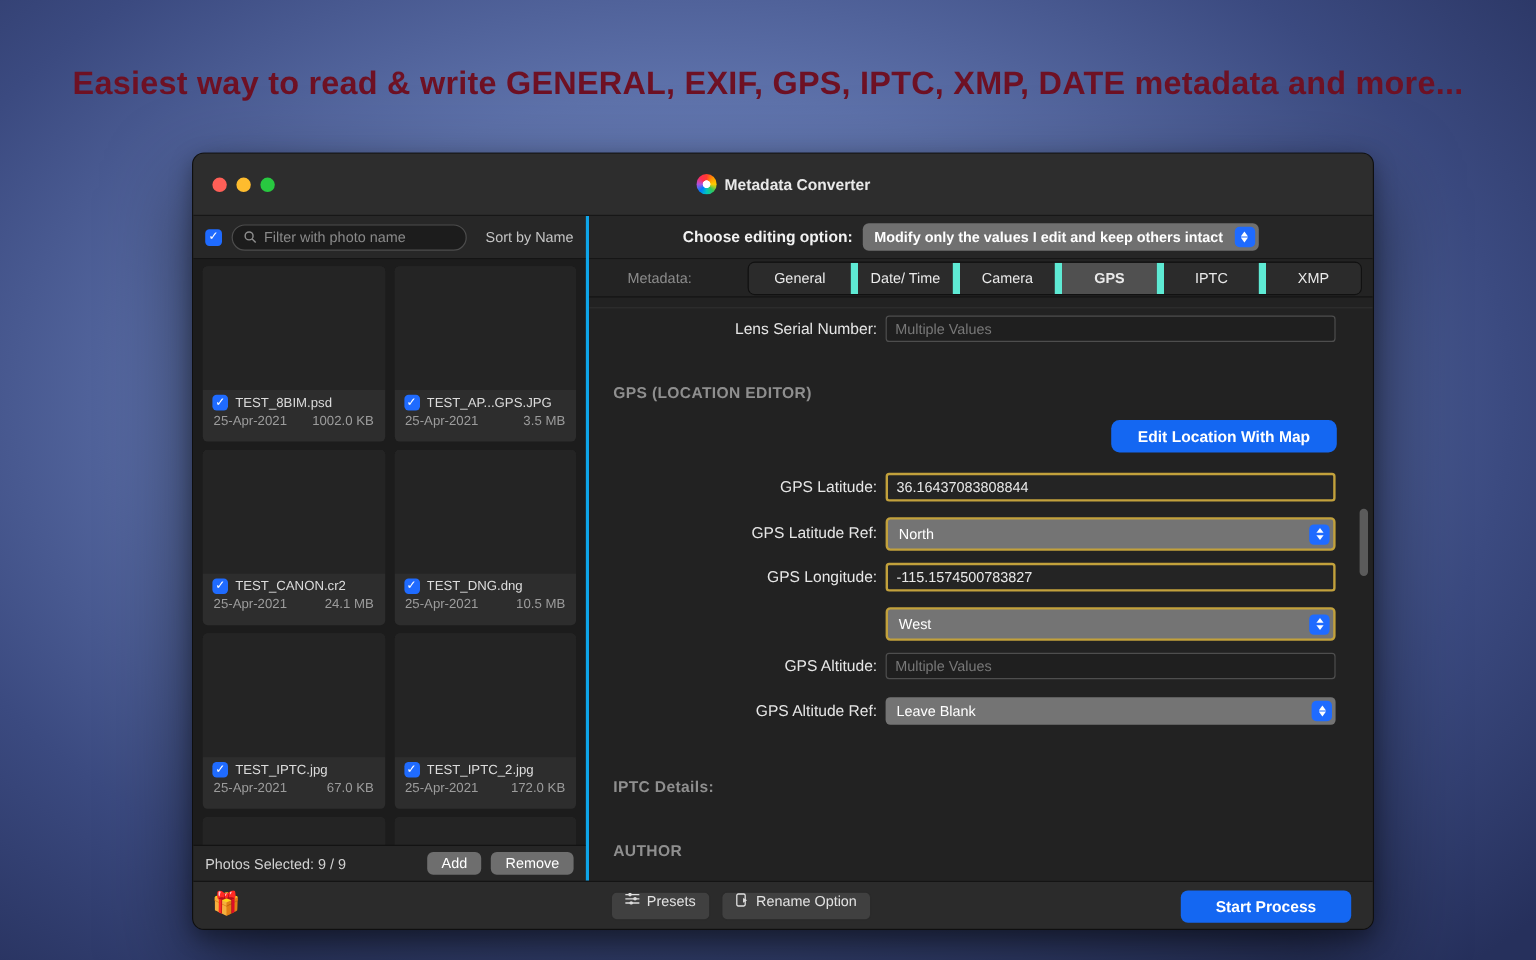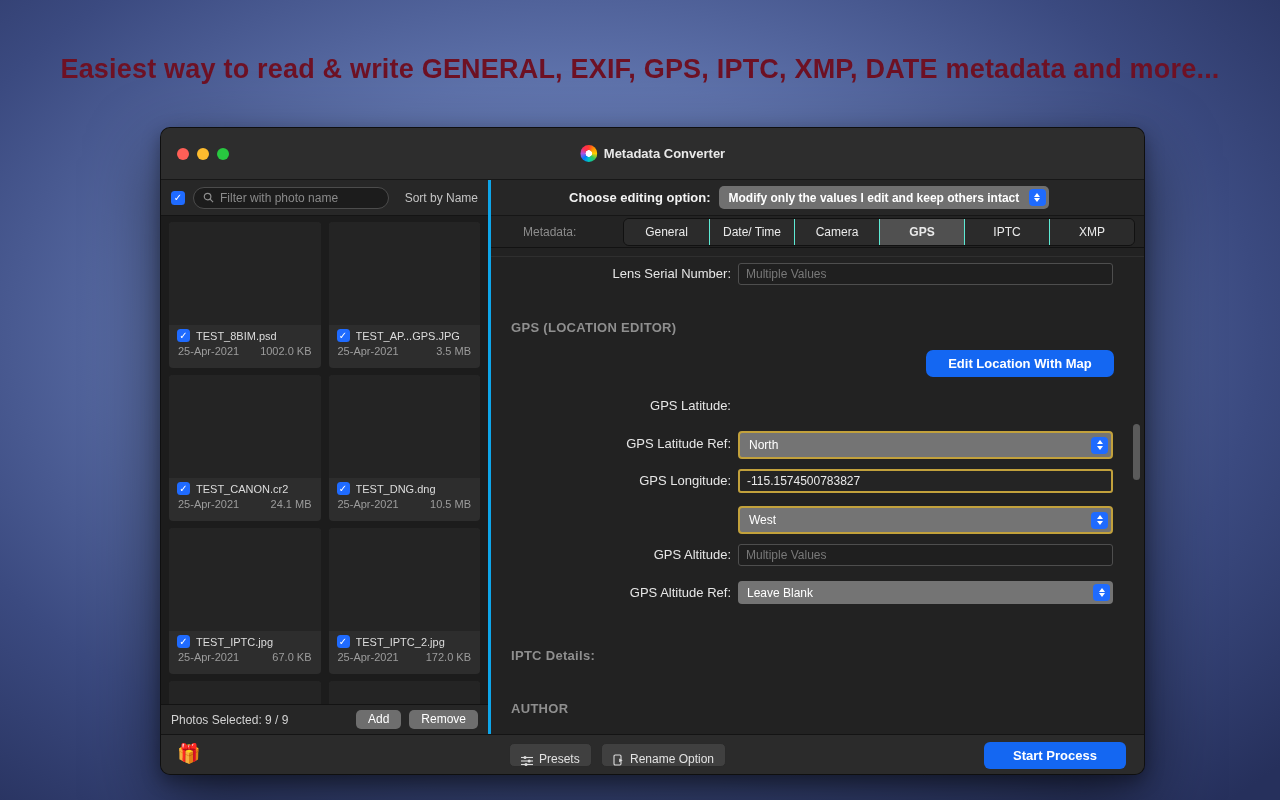--- a/index.html
+++ b/index.html
@@ -72,21 +72,21 @@
   .stepper{ margin-left:auto; width:17px; height:17px; border-radius:4px; background:#1f6bff;
     display:flex; flex-direction:column; align-items:center; justify-content:center; gap:1.5px; flex:none; }
   .tri-up{ width:0; height:0; border-left:3.5px solid transparent; border-right:3.5px solid transparent; border-bottom:4px solid #fff; }
   .tri-dn{ width:0; height:0; border-left:3.5px solid transparent; border-right:3.5px solid transparent; border-top:4px solid #fff; }
 
   .tabs-row{ height:32px; flex:none; background:#232323; border-bottom:1px solid #121212;
     display:flex; align-items:center; }
   .meta-label{ margin-left:32px; width:96px; color:#8c8c8c; font-size:12px; }
   .tabs{ display:flex; margin-left:4px; border:1px solid #111; border-radius:6px; overflow:hidden; }
   .tab{ width:85px; height:26px; line-height:26px; text-align:center; font-size:12px; color:#eaeaea;
-    background:#2b2b2b; border-left:1px solid #5eead4; }
+    background:#2b2b2b; border-left:6px solid #5eead4; }
   .tab:first-child{ border-left:none; }
   .tab.active{ background:#505050; font-weight:bold; }
 
   .form{ flex:1; position:relative; min-height:0; overflow:hidden; background:#222; }
   .flabel{ position:absolute; left:0; width:240px; text-align:right; color:#e6e6e6; font-size:13px; }
   .sechead{ position:absolute; left:20px; color:#8f8f8f; font-size:13px; font-weight:bold; letter-spacing:.3px; }
   .field{ position:absolute; left:247px; width:375px; height:22px; background:#1f1f1f;
     border:1px solid #4e4e4e; border-radius:3px; color:#e9e9e9; font-size:12px; padding:0 7px;
     font-family:inherit; outline:none; }
   .field::placeholder{ color:#787878; }
@@ -101,21 +101,21 @@
 
   .reset-row{ height:34px; flex:none; border-top:1px solid #3c3c3c; background:#232323;
     display:flex; align-items:center; justify-content:flex-end; padding-right:22px; }
   .btn-dim{ background:#3a3a3a; border:1px solid #4c4c4c; color:#dedede; font-size:12px;
     border-radius:5px; height:22px; padding:0 13px; }
 
   
   .winfooter{ height:40px; flex:none; background:#2b2b2b; border-top:1px solid #141414; position:relative; }
   .gift{ position:absolute; left:16px; top:9px; font-size:19px; line-height:1; }
   .btn-dark{ position:absolute; top:8px; height:24px; background:#404040; border:1px solid #2a2a2a;
-    border-radius:5px; color:#e2e2e2; font-size:12px; display:flex; align-items:flex-end; gap:6px; padding:0 11px; }
+    border-radius:5px; color:#e2e2e2; font-size:12px; display:flex; align-items:flex-start; gap:6px; padding:0 11px; }
   .presets{ left:348px; } .rename{ left:440px; }
   .start{ position:absolute; right:18px; top:7px; width:142px; height:27px; border-radius:6px; font-size:13px; }
 </style>
 </head>
 <body>
 
 <div class="stage">
 
   <div class="headline">Easiest way to read &amp; write GENERAL, EXIF, GPS, IPTC, XMP, DATE metadata and more...</div>
 
@@ -283,20 +283,21 @@
           <div class="formtopline"></div>
 
           <span class="flabel" style="top:15px;line-height:22px">Lens Serial Number:</span>
           <input class="field" style="top: 15px;" placeholder="Multiple Values">
 
           <span class="sechead" style="top:72px">GPS (LOCATION EDITOR)</span>
 
           <button class="btn-blue editloc">Edit Location With Map</button>
 
           <span class="flabel" style="top:146px;line-height:24px">GPS Latitude:</span>
+          <input class="field hl" style="top: 146px;" value="36.16437083808844">
 
           <span class="flabel" style="top:183px;line-height:25px">GPS Latitude Ref:</span>
           <div class="select hl" style="top:183px">
             <span>North</span>
             <span class="stepper">
                 <i class="tri-up"></i>
                 <i class="tri-dn"></i>
               </span>
           </div>
 

